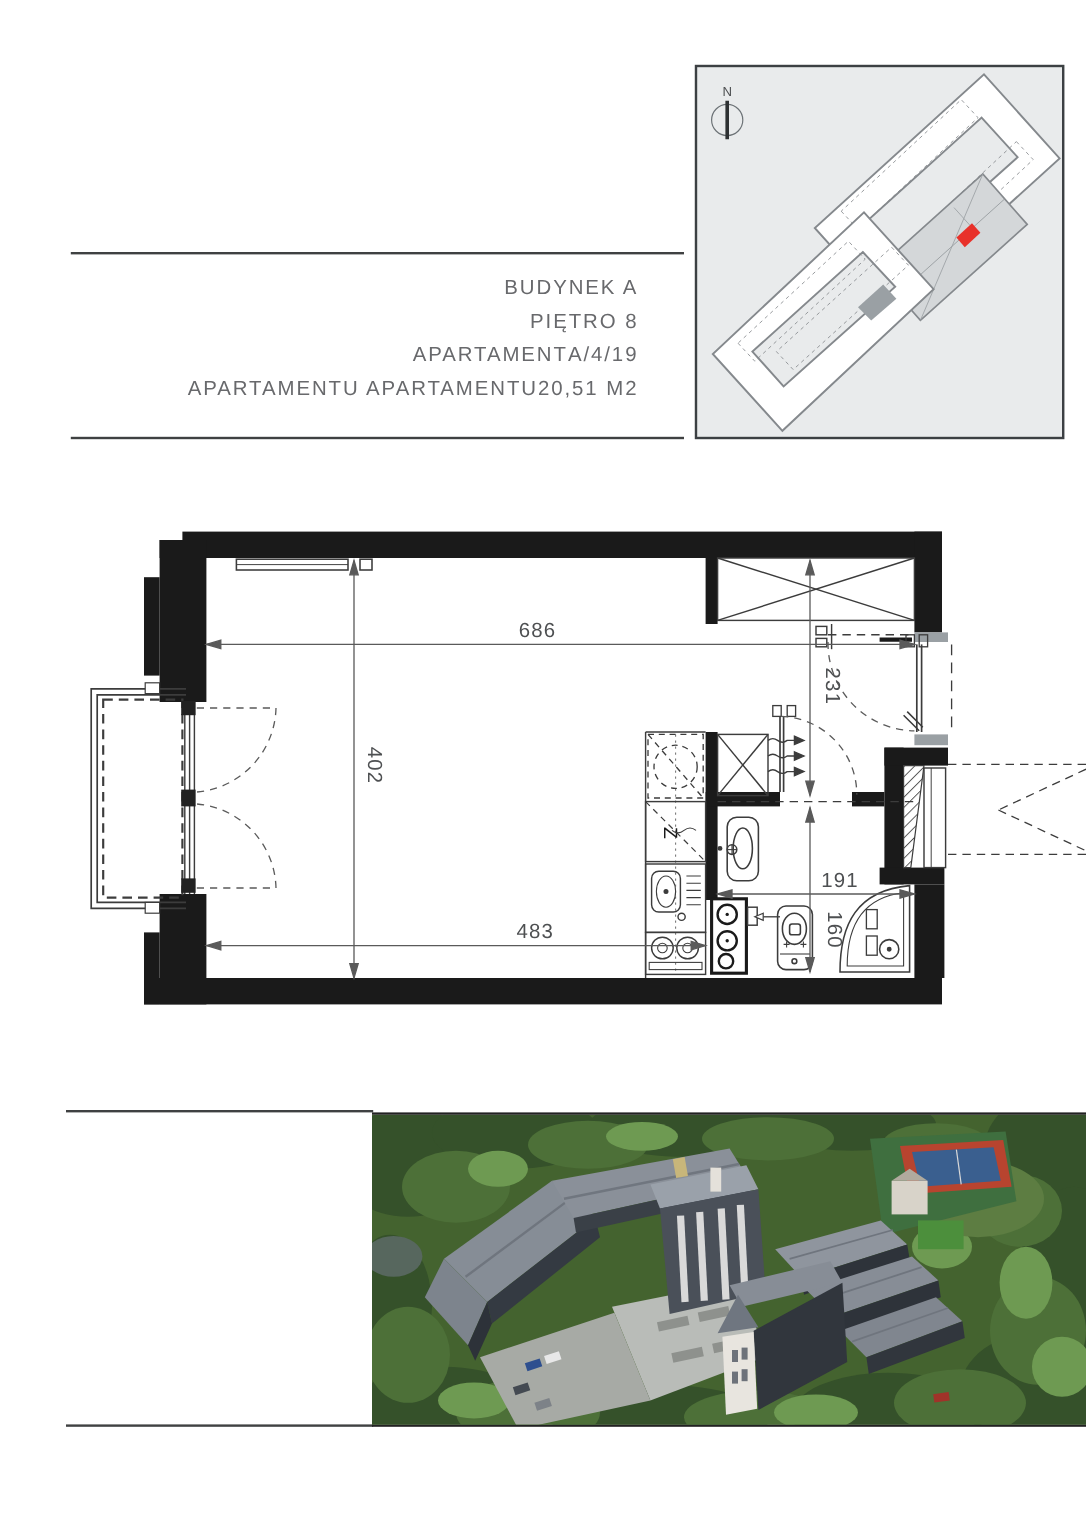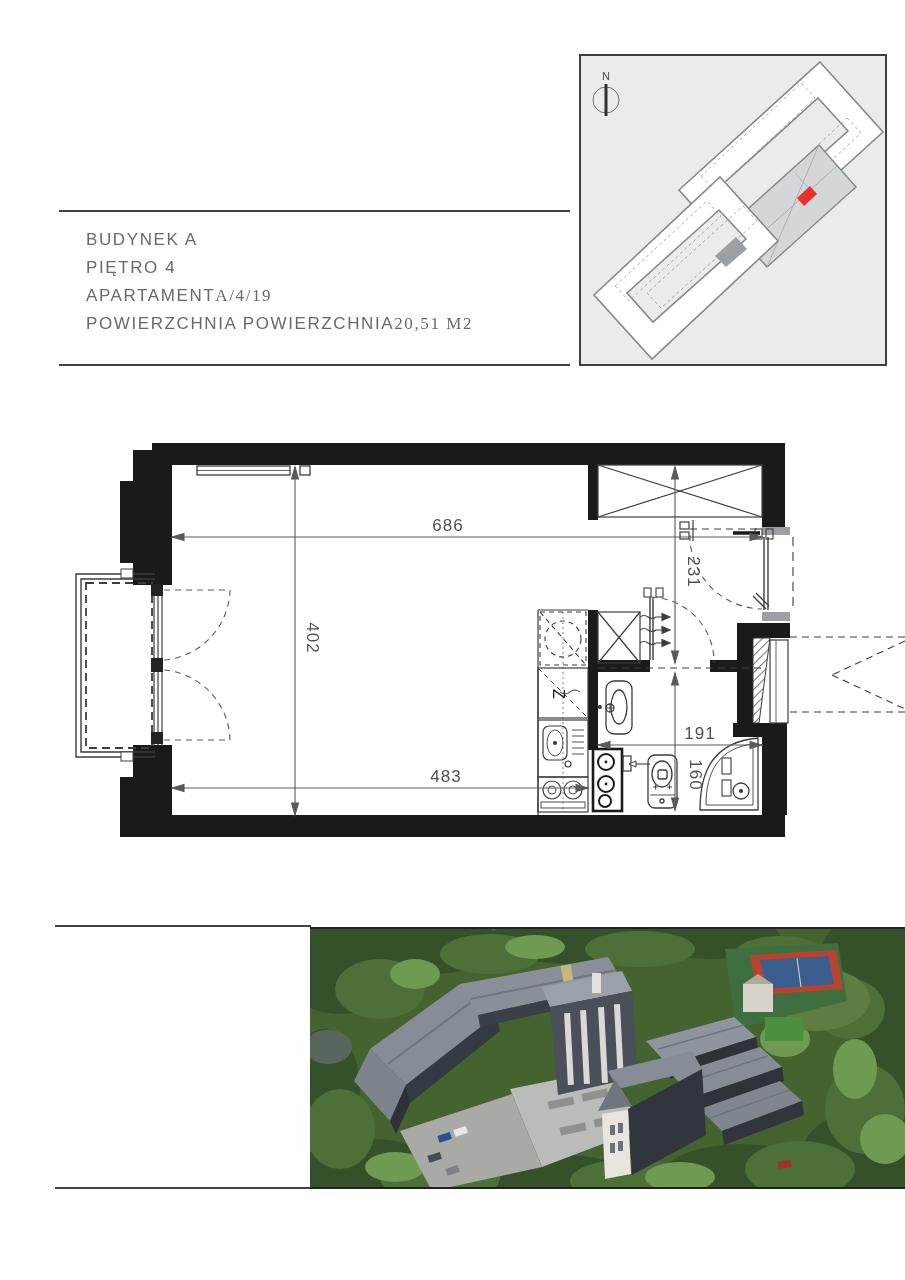--- a/index.html
+++ b/index.html
@@ -5,22 +5,22 @@
   html,body{margin:0;padding:0;background:#fff;}
   #page{position:relative;width:905px;height:1280px;background:#ffffff;overflow:hidden;
         font-family:"Liberation Sans",sans-serif;}
   .hr{position:absolute;height:2px;background:#3f4142;}
   #hr-top{left:59px;top:210px;width:511px;}
   #hr-bottom{left:59px;top:364px;width:511px;}
   #photo-line-top{left:55px;top:925px;width:256px;}
   #photo-line-bottom{left:55px;top:1187px;width:256px;}
   #info{position:absolute;left:86px;top:226px;width:446px;color:#68696c;
         font-size:17px;letter-spacing:1.6px;}
-  .info-row{display:flex;justify-content:flex-start;height:28px;line-height:28px;white-space:nowrap;}
-  .info-val{text-align:right;font-family:Liberation Serif, serif;}
+  .info-row{display:flex;justify-content:flex-end;height:28px;line-height:28px;white-space:nowrap;}
+  .info-val{text-align:right;}
   #siteplan{position:absolute;left:579px;top:54px;width:308px;height:312px;
             background:#e9ebec;border:2px solid #3c4043;box-sizing:border-box;}
   #siteplan svg{display:block;}
   #floorplan{position:absolute;left:0;top:440px;width:905px;height:405px;}
   #photo{position:absolute;left:310px;top:927px;width:595px;height:262px;
          border-top:2px solid #222;border-bottom:2px solid #222;box-sizing:border-box;overflow:hidden;}
   svg text{font-family:"Liberation Sans",sans-serif;}
   .dimtxt{fill:#4e5052;font-size:17px;letter-spacing:1px;}
 </style>
 </head>
@@ -30,29 +30,29 @@
 
   <div id="hr-top" class="hr"></div>
   <div id="hr-bottom" class="hr"></div>
 
   <div id="info">
     <div class="info-row">
       <span>BUDYNEK A</span>
       <span class="info-val"></span>
     </div>
     <div class="info-row">
-      <span>PIĘTRO 4</span>
+      <span>PIĘTRO 8</span>
       <span class="info-val"></span>
     </div>
     <div class="info-row">
       <span>APARTAMENT</span>
       <span class="info-val">A/4/19</span>
     </div>
     <div class="info-row">
-      <span>POWIERZCHNIA POWIERZCHNIA</span>
+      <span>APARTAMENTU APARTAMENTU</span>
       <span class="info-val">20,51 M2</span>
     </div>
   </div>
 
   <div id="siteplan">
     <svg width="304" height="308" viewBox="0 0 304 308">
 
       <g stroke="#6d7377" fill="none">
         <circle cx="25" cy="44" r="13" stroke-width="1"></circle>
         <line x1="25" y1="28" x2="25" y2="60" stroke="#2e3133" stroke-width="3"></line>

